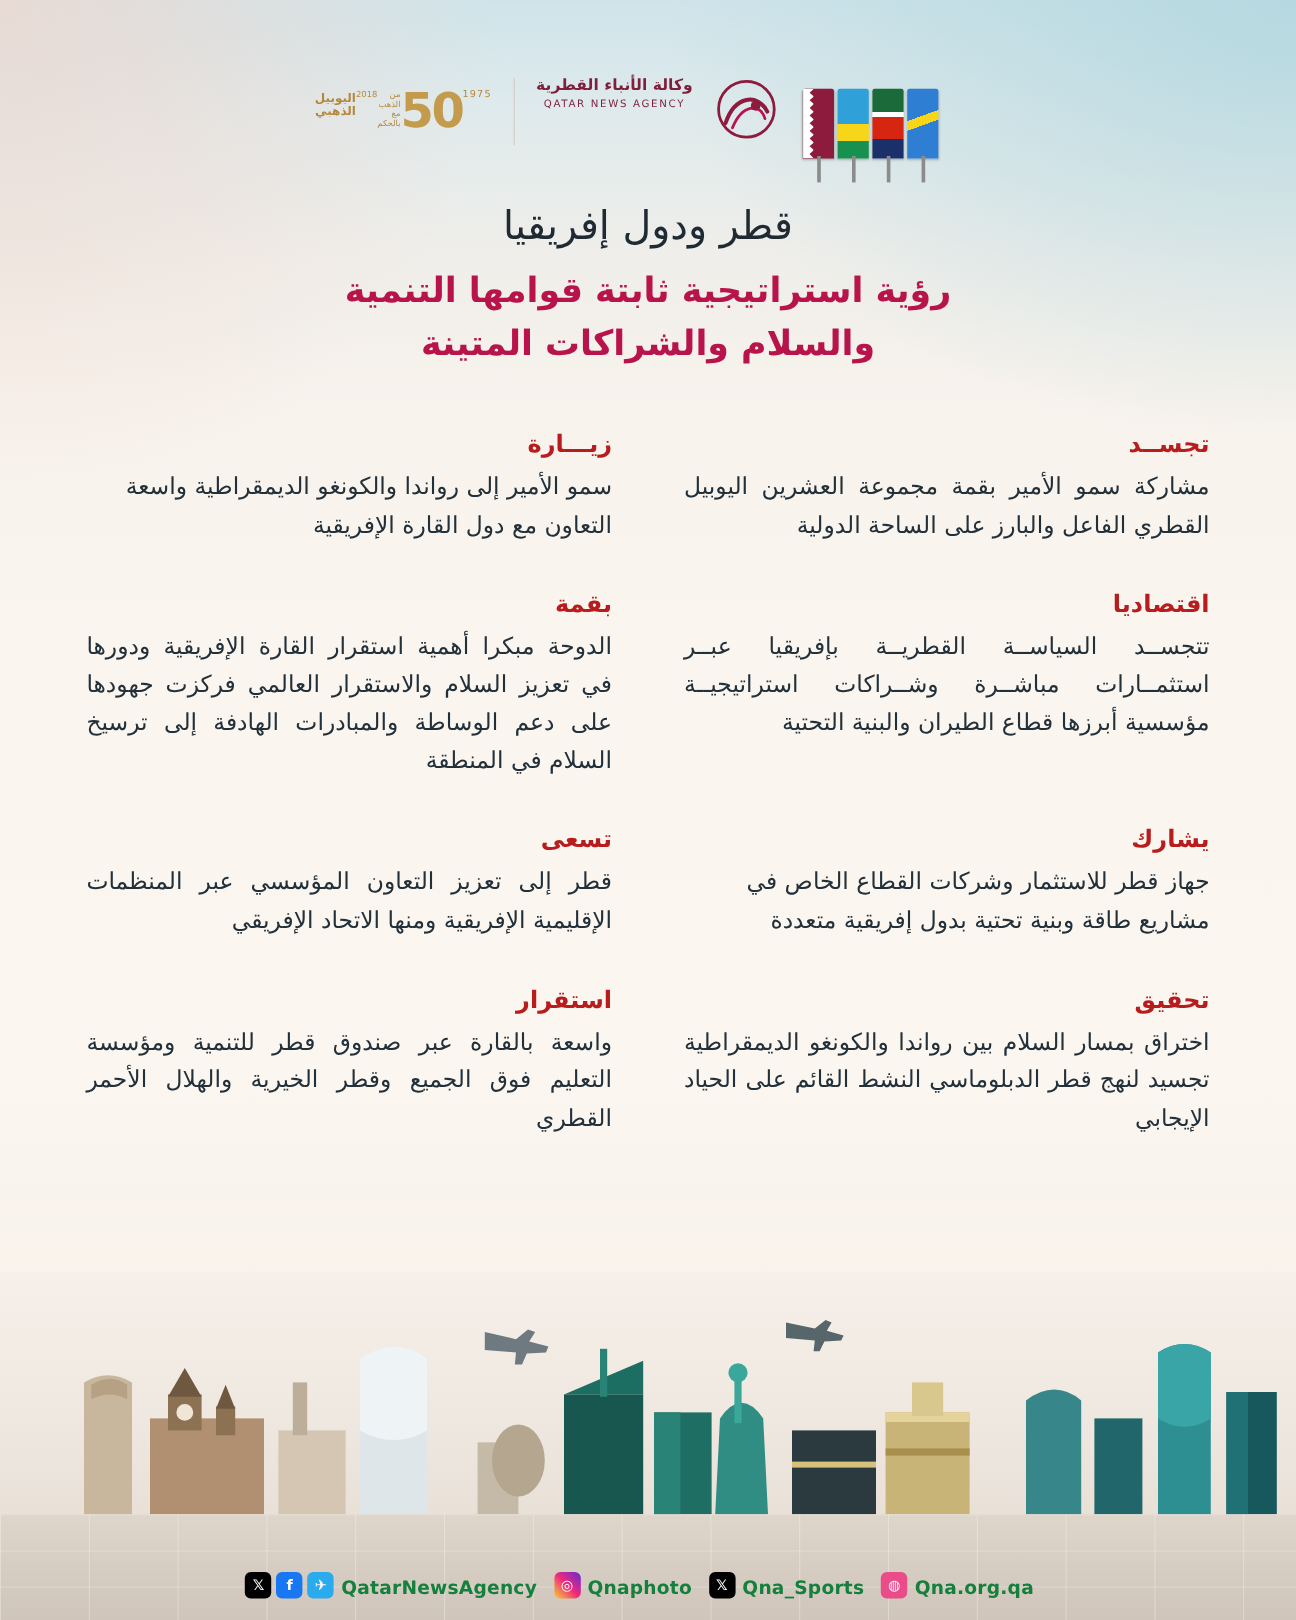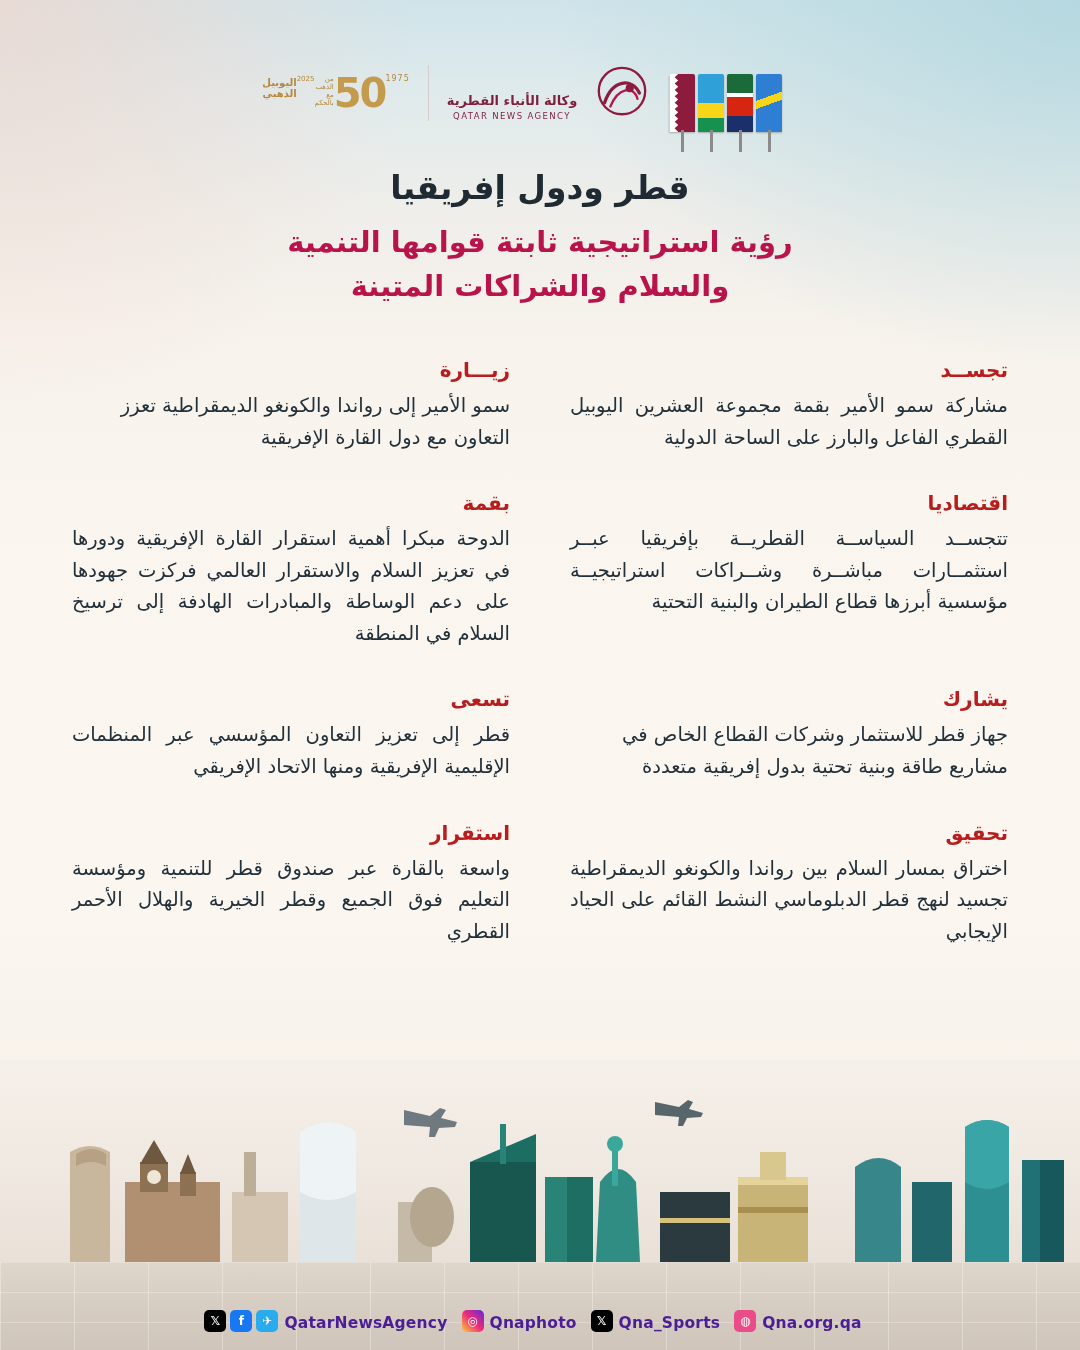--- a/index.html
+++ b/index.html
@@ -57,41 +57,41 @@
   .flag.f-drc { background: linear-gradient(160deg,#2e7fd4 0 40%, #f7d518 40% 52%, #2e7fd4 52% 100%); }
   .flag.f-sa  { background: linear-gradient(to bottom,#1b6b3a 0 33%, #ffffff 33% 40%, #d62612 40% 72%, #1b2f6b 72% 100%); }
   .flag.f-rw  { background: linear-gradient(to bottom,#2fa0d8 0 50%, #f7d518 50% 75%, #169150 75% 100%); }
   .flag.f-qa  { background: #8d1b3d; }
   .flag.f-qa::before {
     content:""; position:absolute; left:0; top:0; width: 9px; height: 100%;
     background: #ffffff;
     clip-path: polygon(0 0, 100% 0, 60% 5.5%, 100% 11%, 60% 16.5%, 100% 22%, 60% 27.5%, 100% 33%, 60% 38.5%, 100% 44%, 60% 49.5%, 100% 55%, 60% 60.5%, 100% 66%, 60% 71.5%, 100% 77%, 60% 82.5%, 100% 88%, 60% 93.5%, 100% 100%, 0 100%);
   }
 
-  .qna-logo { display: flex; align-items: flex-end; gap: 16px; }
+  .qna-logo { display: flex; align-items: flex-start; gap: 16px; }
   .qna-mark { width: 58px; height: 58px; }
   .qna-text { text-align: center; line-height: 1.25; }
   .qna-text .ar { font-size: 13px; color: #7e1f3c; font-weight: bold; letter-spacing: .5px; }
   .qna-text .en { font-size: 8.5px; color: #7e1f3c; letter-spacing: 1.4px; margin-top: 2px; }
   .qna-divider { width: 1px; height: 56px; background: #d8ccc6; }
 
   .jubilee { display: flex; flex-direction: row; align-items: flex-start; width: 112px; }
   .jub-top { font-size: 8px; color: #b4893e; letter-spacing: 1px; }
   .jub-50 {
     font-size: 40px; font-weight: bold; color: #c49a4c; line-height: .95;
     letter-spacing: -2px;
   }
   .jub-sub { font-size: 7px; color: #b4893e; margin-top: 1px; }
   .jub-bottom { font-size: 10px; color: #b4893e; letter-spacing: 2px; margin-top: 3px; font-weight: bold;}
   .jub-line { width: 92px; height: 1px; background: #d6bb8c; margin: 3px 0; }
 
   
   .titles { position: absolute; left: 0; top: 168px; width: 1080px; text-align: center; }
   .title-main {
-    font-size: 33px; font-weight: bold; color: #1f2a33; letter-spacing: .5px;
+    font-size: 33px; font-weight: normal; color: #1f2a33; letter-spacing: .5px;
   }
   .title-sub {
     margin-top: 14px;
     font-size: 29px; font-weight: bold; color: #b8144b; line-height: 1.5;
   }
 
   
   .grid {
     position: absolute; left: 0; top: 358px; width: 1080px;
     display: grid;
@@ -136,21 +136,21 @@
     display: inline-flex; align-items: center; justify-content: center;
     color: #fff; font-size: 12px; font-weight: bold; margin-right: 4px;
     flex: 0 0 auto;
   }
   .sicon.x { background: #000; }
   .sicon.fb { background: #1877f2; }
   .sicon.tg { background: #2aabee; }
   .sicon.ig { background: linear-gradient(45deg,#f9ce34,#ee2a7b,#6228d7); }
   .sicon.dr { background: #ea4c89; }
   .shandle {
-    font-size: 15.5px; color: #4c1d95; font-weight: bold; margin: 4px 14px 0 2px;
+    font-size: 15.5px; color: #15803d; font-weight: bold; margin: 4px 14px 0 2px;
     letter-spacing: .2px;
   }
 </style>
 </head>
 <body>
 
 <div class="sky">
   <div class="sky-tint-left"></div>
   <div class="sky-tint-right"></div>
 </div>
@@ -185,21 +185,21 @@
       <div class="en">QATAR NEWS AGENCY</div>
     </div>
   </div>
 
   <div class="qna-divider"></div>
 
   <div class="jubilee">
     <div class="jub-top">1975</div>
     <div class="jub-50">50</div>
     <div class="jub-sub">من الذهب مع بالحكم</div>
-    <div class="jub-sub">2025</div>
+    <div class="jub-sub">2018</div>
     <div class="jub-line"></div>
     <div class="jub-bottom">اليوبيل الذهبي</div>
   </div>
 </div>
 
 <div class="titles">
   <div class="title-main">قطر ودول إفريقيا</div>
   <div class="title-sub">
     <div>رؤية استراتيجية ثابتة قوامها التنمية</div>
     <div>والسلام والشراكات المتينة</div>
@@ -207,21 +207,21 @@
 </div>
 
 <div class="grid">
 
   <div class="cell col-left justify">
     <div class="cell-head">تجســد</div>
     <div class="cell-body">مشاركة سمو الأمير بقمة مجموعة العشرين اليوبيل القطري الفاعل والبارز على الساحة الدولية</div>
   </div>
   <div class="cell">
     <div class="cell-head">زيـــارة</div>
-    <div class="cell-body">سمو الأمير إلى رواندا والكونغو الديمقراطية تعزز التعاون مع دول القارة الإفريقية</div>
+    <div class="cell-body">سمو الأمير إلى رواندا والكونغو الديمقراطية واسعة التعاون مع دول القارة الإفريقية</div>
   </div>
 
   <div class="cell col-left justify">
     <div class="cell-head">اقتصاديا</div>
     <div class="cell-body">تتجســد السياســة القطريــة بإفريقيا عبــر استثمــارات مباشــرة وشــراكات استراتيجيــة مؤسسية أبرزها قطاع الطيران والبنية التحتية</div>
   </div>
   <div class="cell justify">
     <div class="cell-head">بقمة</div>
     <div class="cell-body">الدوحة مبكرا أهمية استقرار القارة الإفريقية ودورها في تعزيز السلام والاستقرار العالمي فركزت جهودها على دعم الوساطة والمبادرات الهادفة إلى ترسيخ السلام في المنطقة</div>
   </div>

